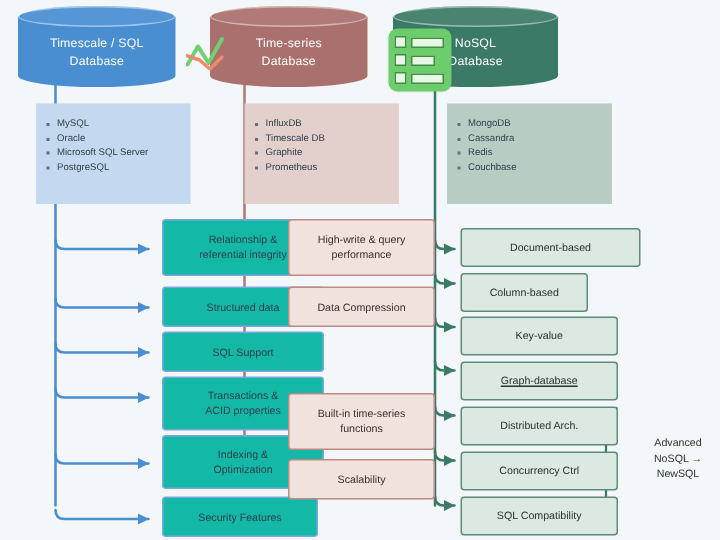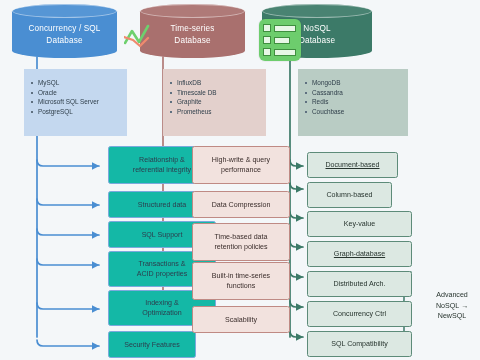--- a/index.html
+++ b/index.html
@@ -165,21 +165,21 @@
                q-7,1 -7,8 L404,300
                q0,8 -7,9
                q7,1 7,9 L404,337
                q0,8 7,9"></path>
     </g>
   </svg>
 
   <div class="cyl" id="cyl-sql">
     <div class="cyl-top"></div>
     <div class="cyl-label">
-      <div>Concurrency / SQL</div>
+      <div>Timescale / SQL</div>
       <div>Database</div>
     </div>
   </div>
 
   <div class="cyl" id="cyl-ts">
     <div class="cyl-top"></div>
     <div class="cyl-label">
       <div>Time-series</div>
       <div>Database</div>
     </div>
@@ -247,44 +247,40 @@
     <span style="white-space:pre-line">SQL Support</span>
   </div>
   <div class="fbox blue" style="left:108px; top:251px; width:108px; height:36px;">
     <span style="white-space:pre-line">Transactions &amp;
 ACID properties</span>
   </div>
   <div class="fbox blue" style="left:108px; top:290px; width:108px; height:36px;">
     <span style="white-space:pre-line">Indexing &amp;
 Optimization</span>
   </div>
-  <div class="fbox blue" style="left:108px; top:331px; width:88px; height:27px;">
+  <div class="fbox blue" style="left:108px; top:331px; width:104px; height:27px;">
     <span style="white-space:pre-line">Security Features</span>
   </div>
 
   <div class="fbox rose" style="left:192px; top:146px; width:98px; height:38px;">
     <span style="white-space:pre-line">High-write &amp; query
 performance</span>
   </div>
   <div class="fbox rose" style="left:192px; top:191px; width:98px; height:27px;">
     <span style="white-space:pre-line">Data Compression</span>
   </div>
-  <div class="fbox rose" style="left:192px; top:223px; width:98px; height:38px;">
-    <span style="white-space:pre-line">Time-based data
-retention policies</span>
-  </div>
   <div class="fbox rose" style="left:192px; top:262px; width:98px; height:38px;">
     <span style="white-space:pre-line">Built-in time-series
 functions</span>
   </div>
   <div class="fbox rose" style="left:192px; top:306px; width:98px; height:27px;">
     <span style="white-space:pre-line">Scalability</span>
   </div>
 
-  <div class="fbox green" style="left:307px; top:152px; width:91px; height:26px;text-decoration:underline;">
+  <div class="fbox green" style="left:307px; top:152px; width:120px; height:26px;">
     <span style="white-space:pre-line">Document-based</span>
   </div>
   <div class="fbox green" style="left:307px; top:182px; width:85px; height:26px;">
     <span style="white-space:pre-line">Column-based</span>
   </div>
   <div class="fbox green" style="left:307px; top:211px; width:105px; height:26px;">
     <span style="white-space:pre-line">Key-value</span>
   </div>
   <div class="fbox green" style="left:307px; top:241px; width:105px; height:26px;text-decoration:underline;">
     <span style="white-space:pre-line">Graph-database</span>

